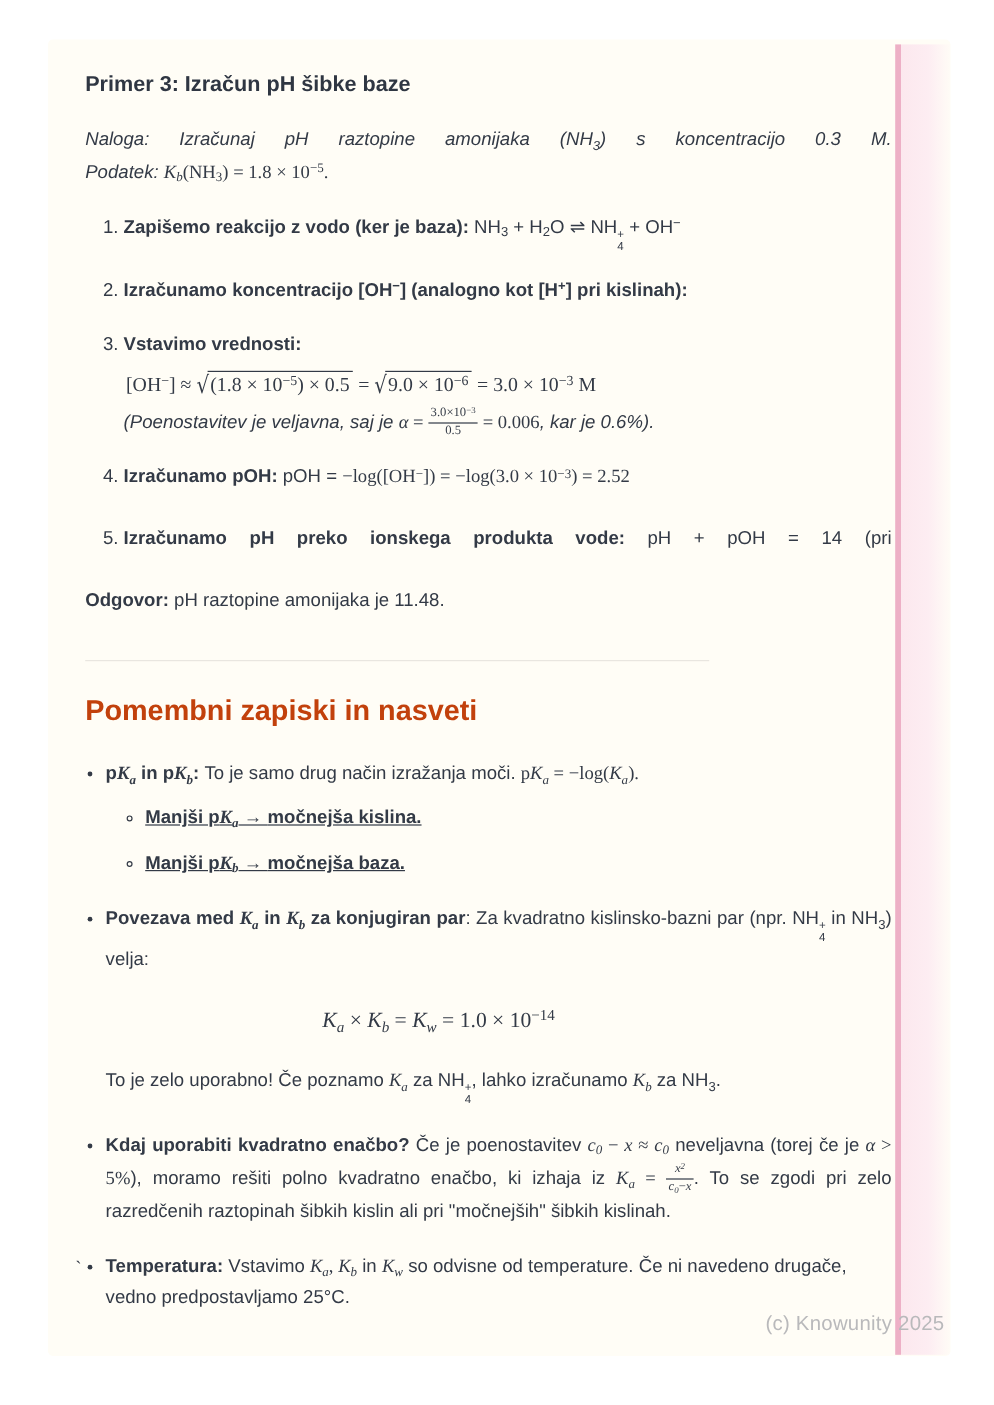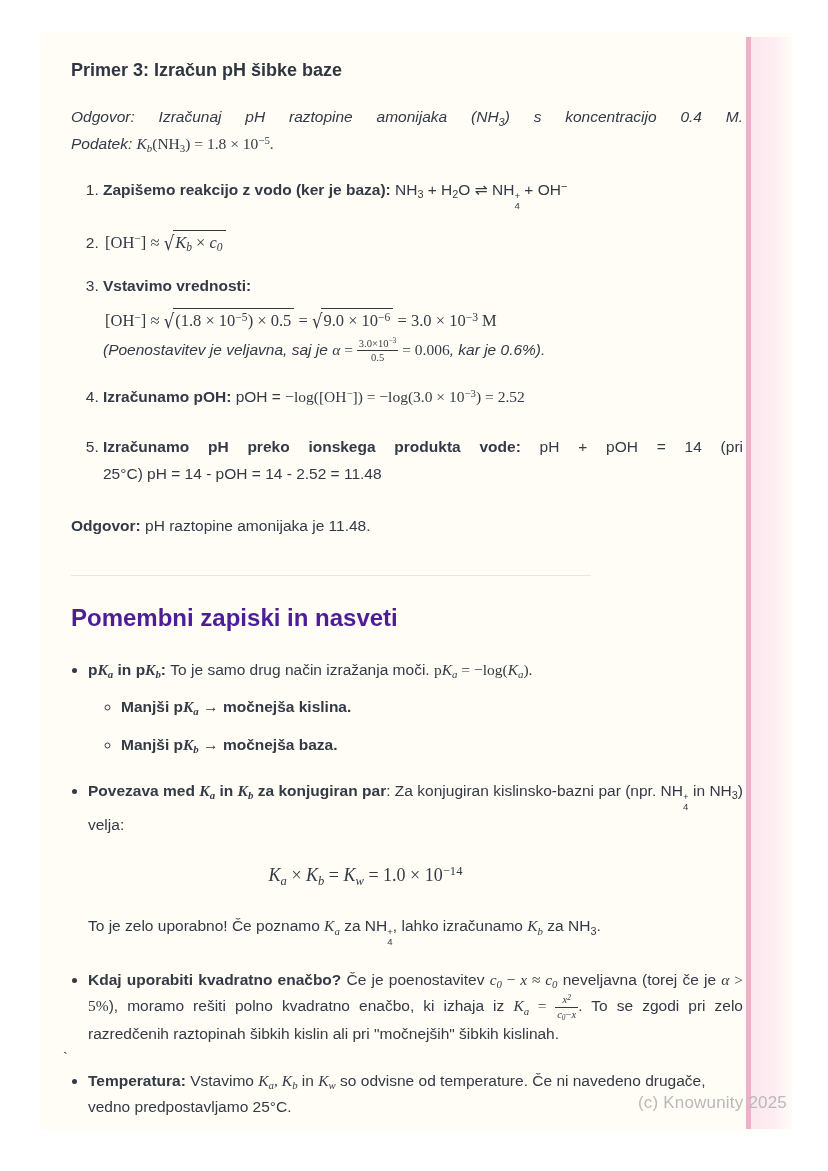--- a/index.html
+++ b/index.html
@@ -29,25 +29,25 @@
   ol.steps>li:last-child{margin-bottom:0;}
   .formula{margin:8px 0 2px 2px;font-size:16.5px;line-height:1.45;}
   .note{margin:4px 0 0;}
   .just{text-align:justify;}
   .just-last{text-align:justify;text-align-last:justify;margin-top:24px;}
   .answer{margin:26px 0 0;}
   .divider{
     border:none;border-top:1.5px solid #e9e6e0;width:520px;margin:36px 0 0 0;
   }
   .notes-heading{
-    font-size:24px;font-weight:700;color:#4c1d95;margin:28px 0 24px;line-height:1.2;
+    font-size:24px;font-weight:700;color:#c2410c;margin:28px 0 24px;line-height:1.2;
   }
   ul.bullets{margin:0;padding-left:17px;list-style:disc;}
   ul.bullets>li{margin-bottom:20px;}
-  ul.subs{list-style:circle;padding-left:33px;margin:10px 0 0;}
+  ul.subs{list-style:circle;padding-left:33px;margin:10px 0 0;text-decoration:underline;}
   ul.subs>li{margin-bottom:12px;}
   .equation{text-align:center;margin:26px 100px 26px 0;font-size:18px;line-height:1.3;}
   .bullet-para{margin:26px 0 0;}
   .stray-char{position:absolute;left:23px;top:1012px;z-index:2;font-size:15px;color:#333a46;}
   .watermark{
     position:absolute;right:5px;bottom:12px;z-index:3;
     font-size:17px;color:#b9b9bb;letter-spacing:.2px;
   }
   
   .b{font-weight:700;}
@@ -74,67 +74,66 @@
 <body>
 
 <div class="card">
   <div class="pink-band"></div>
 
   <div class="content">
 
     <h3 class="example-title">Primer 3: Izračun pH šibke baze</h3>
 
     <div class="task">
-      <div class="line1"><span class="i">Odgovor: Izračunaj pH raztopine amonijaka (NH</span><span class="i sub">3</span><span class="i">) s koncentracijo 0.4 M.</span></div>
+      <div class="line1"><span class="i">Naloga: Izračunaj pH raztopine amonijaka (NH</span><span class="i sub">3</span><span class="i">) s koncentracijo 0.3 M.</span></div>
       <div class="line2"><span class="i">Podatek: </span><span class="m">K</span><span class="m sub">b</span><span class="r">(NH</span><span class="r sub">3</span><span class="r">) = 1.8 × 10</span><span class="r sup">−5</span><span class="r">.</span></div>
     </div>
 
     <ol class="steps">
       <li>
         <div><span class="b">Zapišemo reakcijo z vodo (ker je baza):</span><span> NH</span><span class="sub">3</span><span> + H</span><span class="sub">2</span><span>O ⇌ NH</span><span class="stack">
               <span class="st-sup">+</span>
               <span class="st-sub">4</span>
             </span><span> + OH</span><span class="sup">−</span></div>
       </li>
       <li>
-        <div class="formula"><span class="r">[OH</span><span class="r sup">−</span><span class="r">] ≈ </span><span class="sqrt"><span class="sign">√</span><span class="vin"><span class="m">K</span><span class="m sub">b</span><span class="r"> × </span><span class="m">c</span><span class="m sub">0</span></span></span></div>
+        <div><span class="b">Izračunamo koncentracijo [OH</span><span class="b sup">−</span><span class="b">] (analogno kot [H</span><span class="b sup">+</span><span class="b">] pri kislinah):</span></div>
       </li>
       <li>
         <div><span class="b">Vstavimo vrednosti:</span></div>
         <div class="formula"><span class="r">[OH</span><span class="r sup">−</span><span class="r">] ≈ </span><span class="sqrt"><span class="sign">√</span><span class="vin"><span class="r">(1.8 × 10</span><span class="r sup">−5</span><span class="r">) × 0.5</span></span></span><span class="r"> = </span><span class="sqrt"><span class="sign">√</span><span class="vin"><span class="r">9.0 × 10</span><span class="r sup">−6</span></span></span><span class="r"> = 3.0 × 10</span><span class="r sup">−3</span><span class="r"> M</span></div>
         <div class="note"><span class="i">(Poenostavitev je veljavna, saj je </span><span class="m">α</span><span class="r"> = </span><span class="frac">
               <span class="num"><span class="r">3.0×10</span><span class="r sup">−3</span></span>
               <span class="den"><span class="r">0.5</span></span>
             </span><span class="r"> = 0.006</span><span class="i">, kar je 0.6%).</span></div>
       </li>
       <li>
         <div><span class="b">Izračunamo pOH:</span><span> pOH = </span><span class="r">−log([OH</span><span class="r sup">−</span><span class="r">]) = −log(3.0 × 10</span><span class="r sup">−3</span><span class="r">) = 2.52</span></div>
       </li>
       <li>
         <div class="just-last"><span class="b">Izračunamo pH preko ionskega produkta vode:</span><span> pH + pOH = 14 (pri</span></div>
-        <div><span>25°C) pH = 14 - pOH = 14 - 2.52 = 11.48</span></div>
       </li>
     </ol>
 
     <p class="answer"><span class="b">Odgovor:</span><span> pH raztopine amonijaka je 11.48.</span></p>
 
     <hr class="divider">
 
     <h2 class="notes-heading">Pomembni zapiski in nasveti</h2>
 
     <ul class="bullets">
       <li>
         <div><span class="b">p</span><span class="b m">K</span><span class="b m sub">a</span><span class="b"> in </span><span class="b">p</span><span class="b m">K</span><span class="b m sub">b</span><span class="b">: </span><span>To je samo drug način izražanja moči. </span><span class="r">p</span><span class="m">K</span><span class="m sub">a</span><span class="r"> = −log(</span><span class="m">K</span><span class="m sub">a</span><span class="r">).</span></div>
         <ul class="subs">
           <li><span class="b">Manjši p</span><span class="b m">K</span><span class="b m sub">a</span><span class="b"> → </span><span class="b">močnejša kislina.</span></li>
           <li><span class="b">Manjši p</span><span class="b m">K</span><span class="b m sub">b</span><span class="b"> → </span><span class="b">močnejša baza.</span></li>
         </ul>
       </li>
       <li>
-        <div class="just"><span class="b">Povezava med </span><span class="b m">K</span><span class="b m sub">a</span><span class="b"> in </span><span class="b m">K</span><span class="b m sub">b</span><span class="b"> za konjugiran par</span><span>: Za konjugiran kislinsko-bazni par (npr. NH</span><span class="stack">
+        <div class="just"><span class="b">Povezava med </span><span class="b m">K</span><span class="b m sub">a</span><span class="b"> in </span><span class="b m">K</span><span class="b m sub">b</span><span class="b"> za konjugiran par</span><span>: Za kvadratno kislinsko-bazni par (npr. NH</span><span class="stack">
               <span class="st-sup">+</span>
               <span class="st-sub">4</span>
             </span><span> in NH</span><span class="sub">3</span><span>) velja:</span></div>
         <div class="equation"><span class="m">K</span><span class="m sub">a</span><span class="r"> × </span><span class="m">K</span><span class="m sub">b</span><span class="r"> = </span><span class="m">K</span><span class="m sub">w</span><span class="r"> = 1.0 × 10</span><span class="r sup">−14</span></div>
         <div class="bullet-para"><span>To je zelo uporabno! Če poznamo </span><span class="m">K</span><span class="m sub">a</span><span> za NH</span><span class="stack">
               <span class="st-sup">+</span>
               <span class="st-sub">4</span>
             </span><span>, lahko izračunamo </span><span class="m">K</span><span class="m sub">b</span><span> za NH</span><span class="sub">3</span><span>.</span></div>
       </li>
       <li>

